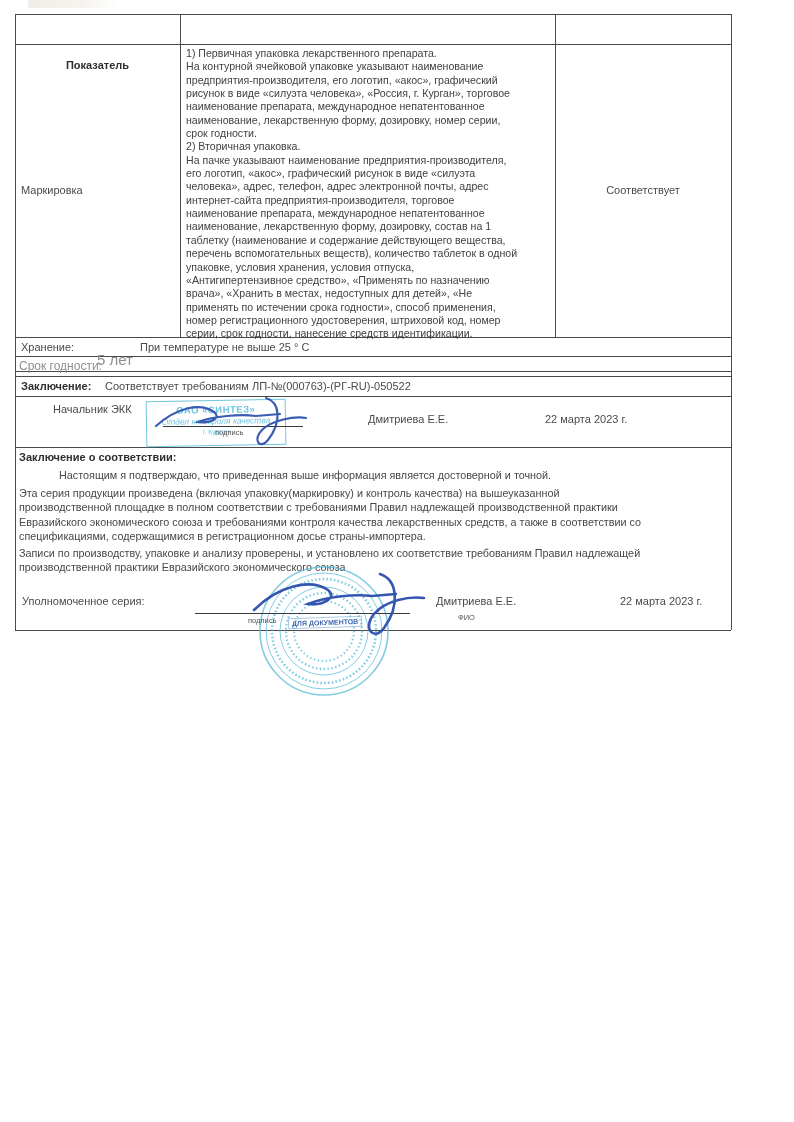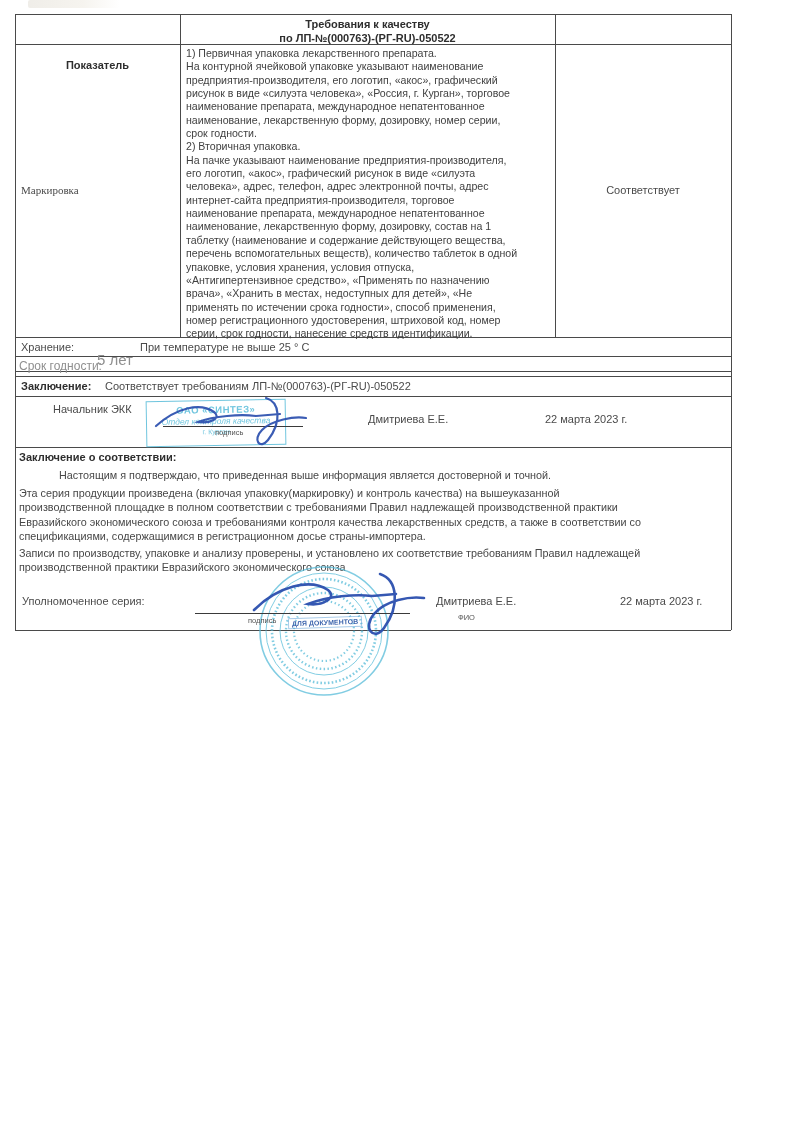--- a/index.html
+++ b/index.html
@@ -47,26 +47,22 @@
   <div class="hline" style="left:15px;top:376px;width:716px;"></div>
   <div class="hline" style="left:15px;top:396px;width:716px;"></div>
   <div class="hline" style="left:15px;top:447px;width:716px;"></div>
   <div class="hline" style="left:15px;top:630px;width:716px;"></div>
   <div class="vline" style="left:15px;top:14px;height:616px;"></div>
   <div class="vline" style="left:731px;top:14px;height:616px;"></div>
   <div class="vline" style="left:180px;top:14px;height:323px;"></div>
   <div class="vline" style="left:555px;top:14px;height:323px;"></div>
 
   <div class="abs cell-header" style="left:15px;top:22px;width:165px;margin-top:36px;">Показатель</div>
-  <div class="abs cell-header" style="left:180px;top:17px;width:375px;">
-    <div>Требования к качеству</div>
-    <div>по ЛП-№(000763)-(РГ-RU)-050522</div>
-  </div>
 
-  <div class="abs row-label" style="left:21px;top:184px;font-family:Liberation Serif, serif;">Маркировка</div>
+  <div class="abs row-label" style="left:21px;top:184px;">Маркировка</div>
   <div class="abs body-text" style="left:186px;top:47px;width:366px;">1) Первичная упаковка лекарственного препарата.
 На контурной ячейковой упаковке указывают наименование
 предприятия-производителя, его логотип, «акос», графический
 рисунок в виде «силуэта человека», «Россия, г. Курган», торговое
 наименование препарата, международное непатентованное
 наименование, лекарственную форму, дозировку, номер серии,
 срок годности.
 2) Вторичная упаковка.
 На пачке указывают наименование предприятия-производителя,
 его логотип, «акос», графический рисунок в виде «силуэта

